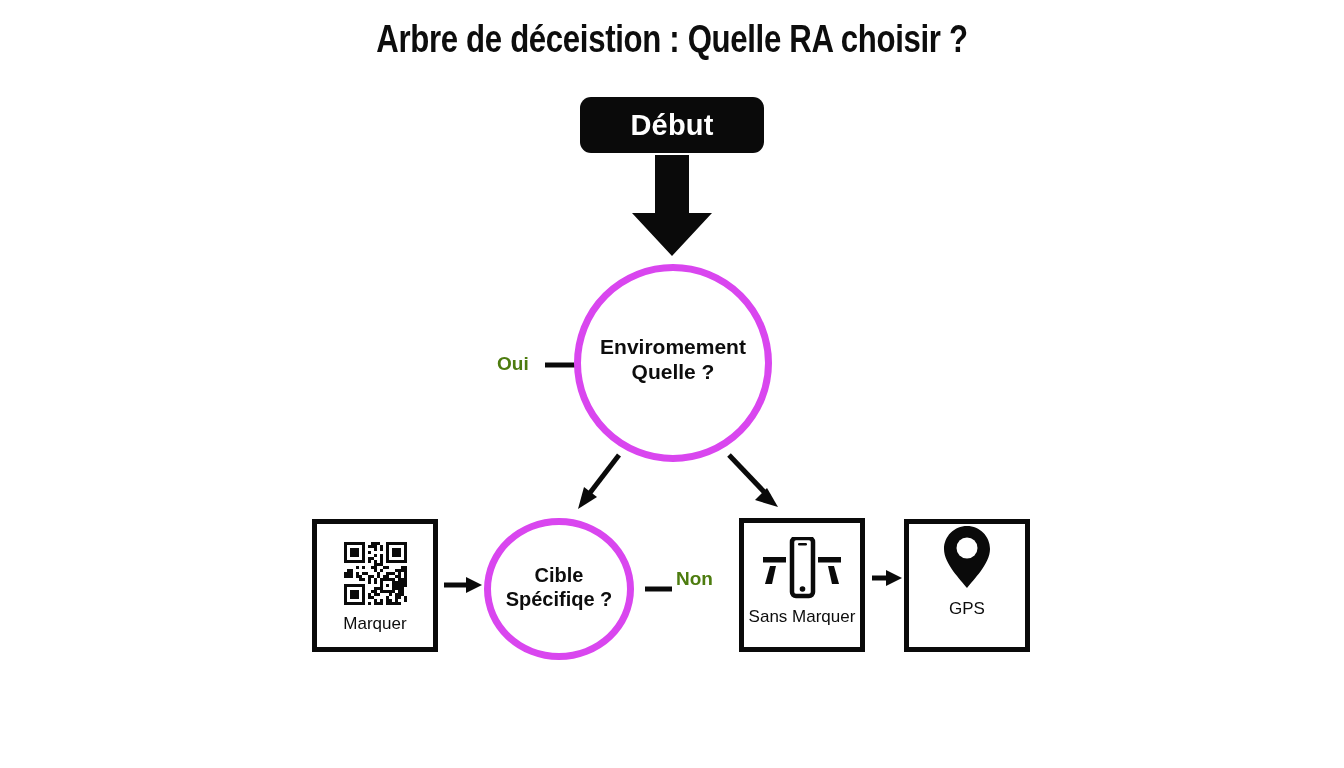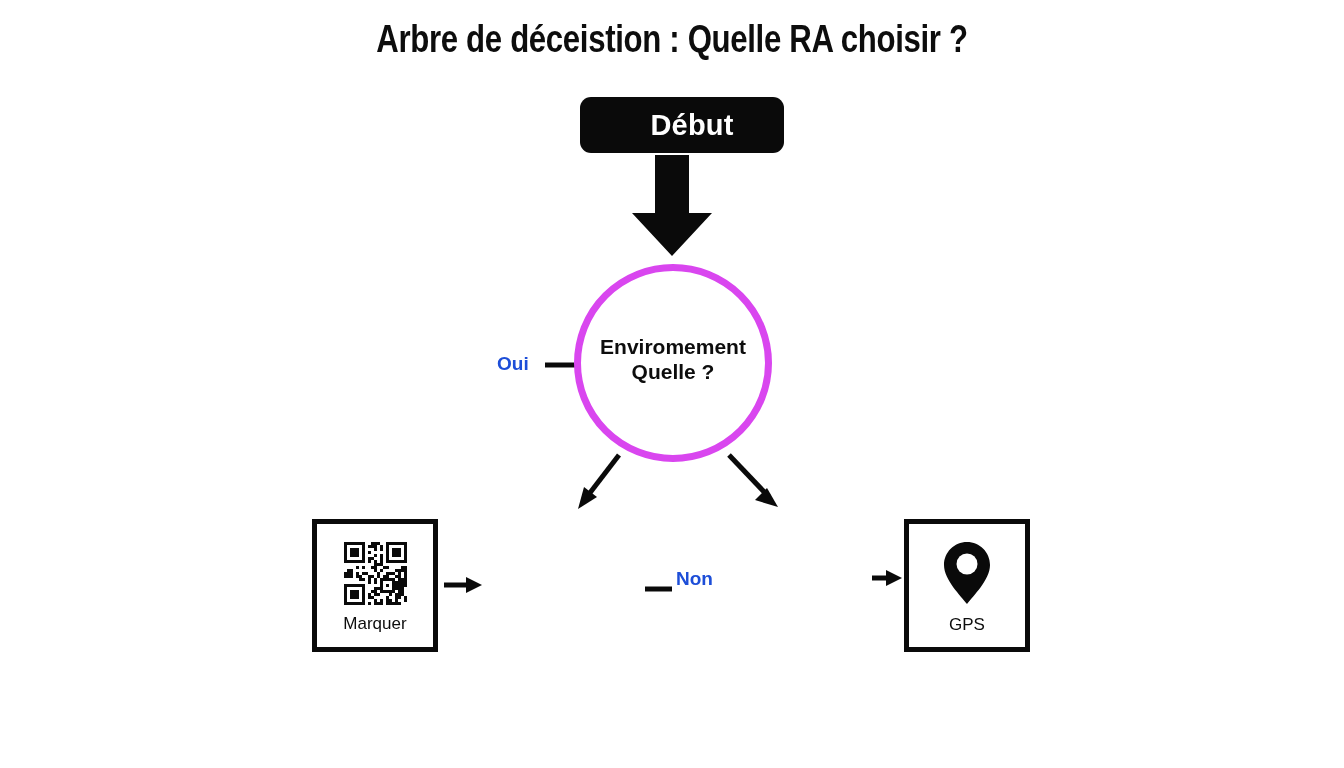--- a/index.html
+++ b/index.html
@@ -42,21 +42,20 @@
     position: absolute;
     left: 580px;
     top: 97px;
     width: 184px;
     height: 56px;
     background: #0a0a0a;
     border-radius: 11px;
     display: flex;
     align-items: center;
     justify-content: center;
-    padding-left: 20px;
   }
   .start-pill .label {
     color: #ffffff;
     font-size: 29px;
     font-weight: 700;
     letter-spacing: 0.2px;
   }
   
   #links {
     position: absolute;
@@ -101,21 +100,21 @@
   }
   #node-target .ctext {
     font-size: 20px;
     margin-top: -2px;
   }
   
   .branch-label {
     position: absolute;
     font-size: 19px;
     font-weight: 700;
-    color: #1d4ed8;
+    color: #4d7c0f;
   }
   #label-oui { left: 497px; top: 353px; }
   #label-non { left: 676px; top: 568px; }
   
   .box-node {
     position: absolute;
     border: 5px solid #0a0a0a;
     background: #ffffff;
     box-sizing: border-box;
     display: flex;
@@ -150,21 +149,20 @@
     width: 126px;
     height: 134px;
     padding-top: 14px;
   }
   #box-markerless .box-label { margin-top: 9px; }
   #box-gps {
     left: 904px;
     top: 519px;
     width: 126px;
     height: 133px;
-    padding-top: 16px;
   }
   #box-gps .box-label { margin-top: 10px; }
   
   .qr {
     display: grid;
     grid-template-columns: repeat(21, 3px);
     grid-template-rows: repeat(21, 3px);
   }
   .qr i { display: block; width: 3px; height: 3px; }
   .qr i.on { background: #0a0a0a; }
@@ -215,20 +213,26 @@
     <span class="label">Début</span>
   </div>
 
   <div class="circle-node" id="node-env">
     <div class="ctext">
       <div>Enviromement</div>
       <div>Quelle ?</div>
     </div>
   </div>
 
+  <div class="circle-node" id="node-target">
+    <div class="ctext">
+      <div>Cible</div>
+      <div>Spécifiqe ?</div>
+    </div>
+  </div>
 
   <div class="branch-label" id="label-oui">Oui</div>
   <div class="branch-label" id="label-non">Non</div>
 
   <div class="box-node" id="box-marker">
     <div class="icon-wrap">
       <div class="qr" id="qr-grid">
           <i class="on"></i>
           <i class="on"></i>
           <i class="on"></i>
@@ -668,20 +672,34 @@
           <i class="on"></i>
           <i class="on"></i>
           <i class="on"></i>
           <i></i>
           <i></i>
         </div>
     </div>
     <div class="box-label">Marquer</div>
   </div>
 
+  <div class="box-node" id="box-markerless">
+    <div class="icon-wrap">
+      <svg width="86" height="62" viewBox="0 0 86 62">
+        <rect x="33" y="1" width="21" height="58" rx="4" ry="4" fill="none" stroke="#0a0a0a" stroke-width="4.5"></rect>
+        <rect x="39" y="6" width="9" height="2.6" rx="1.3" fill="#0a0a0a"></rect>
+        <circle cx="43.5" cy="52" r="2.8" fill="#0a0a0a"></circle>
+        <rect x="4" y="20" width="23" height="5.5" fill="#0a0a0a"></rect>
+        <path d="M11 29 L17 29 L13 47 L6 47 Z" fill="#0a0a0a"></path>
+        <rect x="59" y="20" width="23" height="5.5" fill="#0a0a0a"></rect>
+        <path d="M69 29 L75 29 L80 47 L73 47 Z" fill="#0a0a0a"></path>
+      </svg>
+    </div>
+    <div class="box-label">Sans Marquer</div>
+  </div>
 
   <div class="box-node" id="box-gps">
     <div class="icon-wrap">
       <svg width="52" height="66" viewBox="0 0 52 66">
         <path d="M26 2 C13.3 2 3 12.3 3 25 C3 40 20 56 26 64 C32 56 49 40 49 25 C49 12.3 38.7 2 26 2 Z" fill="#0a0a0a"></path>
         <circle cx="26" cy="24" r="10.5" fill="#ffffff"></circle>
       </svg>
     </div>
     <div class="box-label">GPS</div>
   </div>

